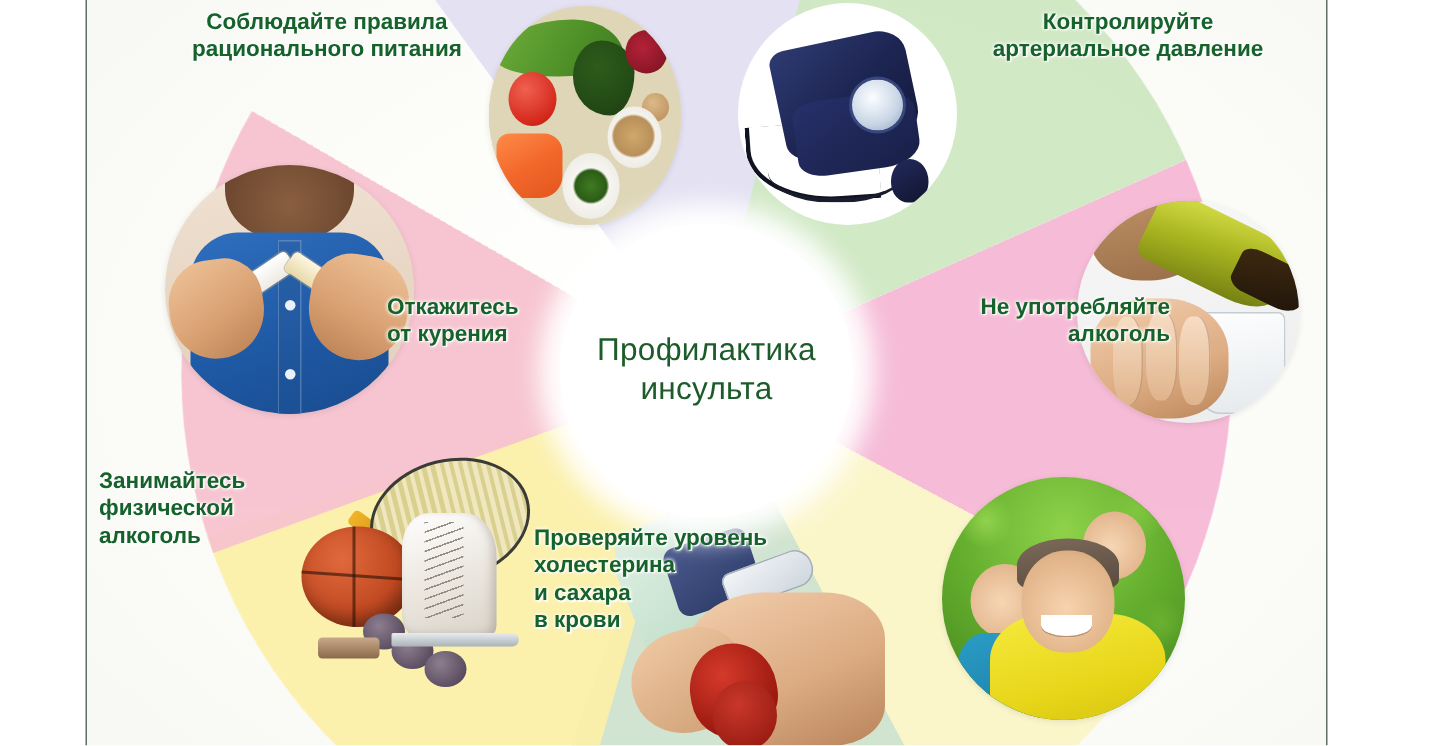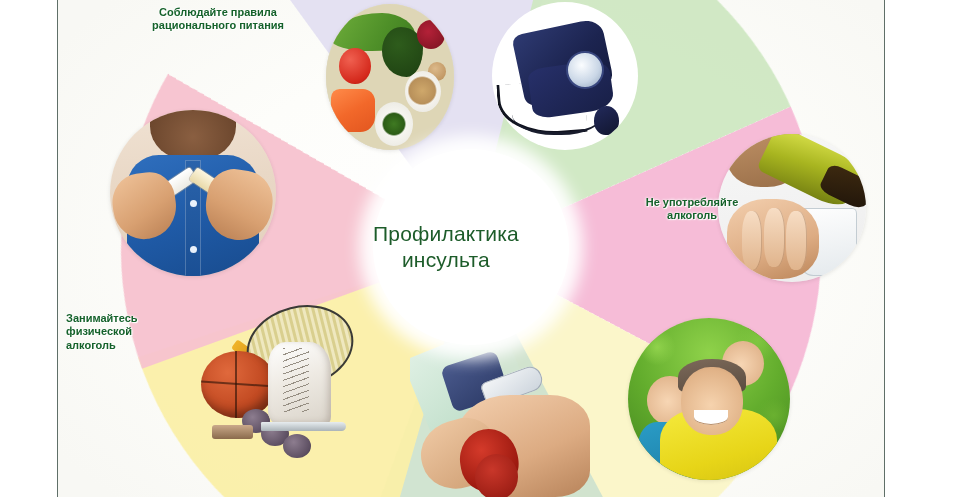--- a/index.html
+++ b/index.html
@@ -70,20 +70,21 @@
     top: 50%;
     width: 196px;
     height: 196px;
     margin-left: -98px;
     margin-top: -100px;
     border-radius: 50%;
     background: #ffffff;
     box-shadow: 0 0 16px 14px rgba(255,255,255,0.96);
     display: flex;
     align-items: center;
+    justify-content: center;
     z-index: 30;
   }
   #hub-text {
     text-align: center;
     color: #1d5c2a;
     font-size: 21px;
     line-height: 1.22;
     letter-spacing: 0.2px;
     white-space: pre-line;
     font-family: "Liberation Sans", sans-serif;
@@ -98,30 +99,30 @@
     box-shadow: 0 1px 4px rgba(0,0,0,0.10);
   }
   .photo .ph-inner { position: absolute; inset: 0; }
 
   
   .label {
     position: absolute;
     z-index: 40;
     color: #15622b;
     font-weight: bold;
-    font-size: 11px;
+    font-size: 15px;
     line-height: 1.22;
     white-space: pre-line;
     font-family: "Liberation Sans", sans-serif;
     text-shadow:
        0 0 3px #ffffff,
        0 0 3px #ffffff,
        1px 1px 0 rgba(255,255,255,0.9);
   }
-  .label.r { text-align: center; }
+  .label.r { text-align: right; }
   .label.l { text-align: left; }
 
   
 
   
   .ph-food {
     background:
       radial-gradient(circle 14px at 72% 56%, #e8e2c8 0%, #ded6b6 100%),
       radial-gradient(circle 11px at 74% 76%, #f2f2ee 0%, #e2e2d6 100%),
       linear-gradient(160deg, #ded4bb 0%, #cfc3a6 100%);
@@ -595,25 +596,33 @@
     </div>
 
     <div id="hub">
       <div id="hub-text" style="color: rgb(29, 92, 42);">Профилактика
 инсульта</div>
     </div>
 
     <div class="label l" style="left: 40px; top: 6px; width: 240px; text-align: center; color: rgb(21, 98, 43);">Соблюдайте правила
 рационального питания</div>
 
+    <div class="label r" style="left: 562px; top: 6px; width: 264px; text-align: center; color: rgb(21, 98, 43);">Контролируйте
+артериальное давление</div>
 
     <div class="label r" style="left: 546px; top: 196px; width: 176px; color: rgb(21, 98, 43);">Не употребляйте
 алкоголь</div>
 
 
+    <div class="label l" style="left: 298px; top: 350px; width: 190px; color: rgb(21, 98, 43);">Проверяйте уровень
+холестерина
+и сахара
+в крови</div>
 
     <div class="label l" style="left: 8px; top: 312px; width: 160px; color: rgb(21, 98, 43);">Занимайтесь
 физической
 алкоголь</div>
 
+    <div class="label l" style="left: 200px; top: 196px; width: 150px; color: rgb(21, 98, 43);">Откажитесь
+от курения</div>
 
   </div>
 </div>
 
 </body></html>

